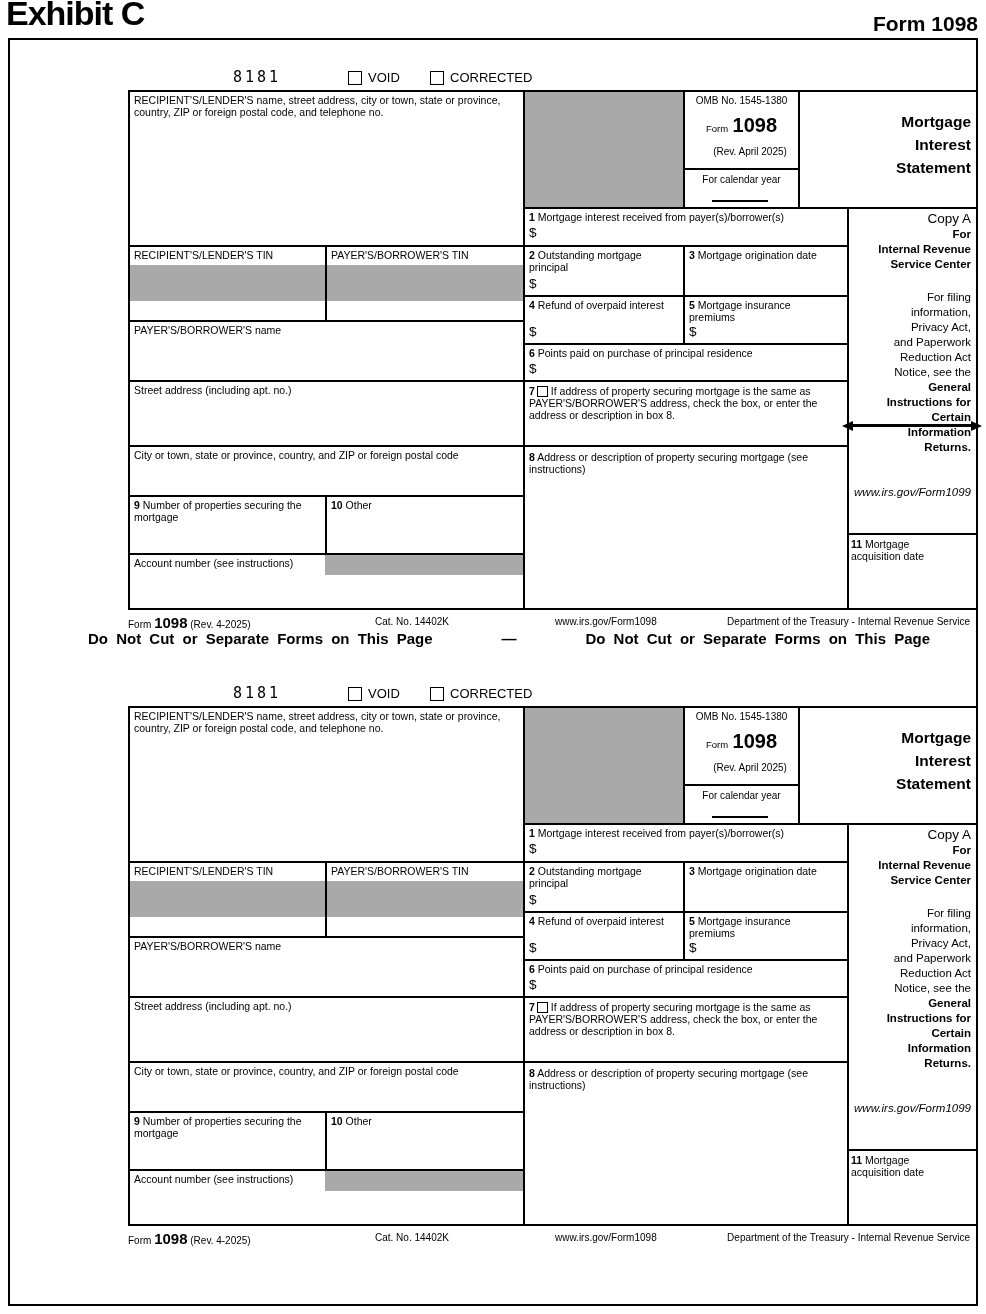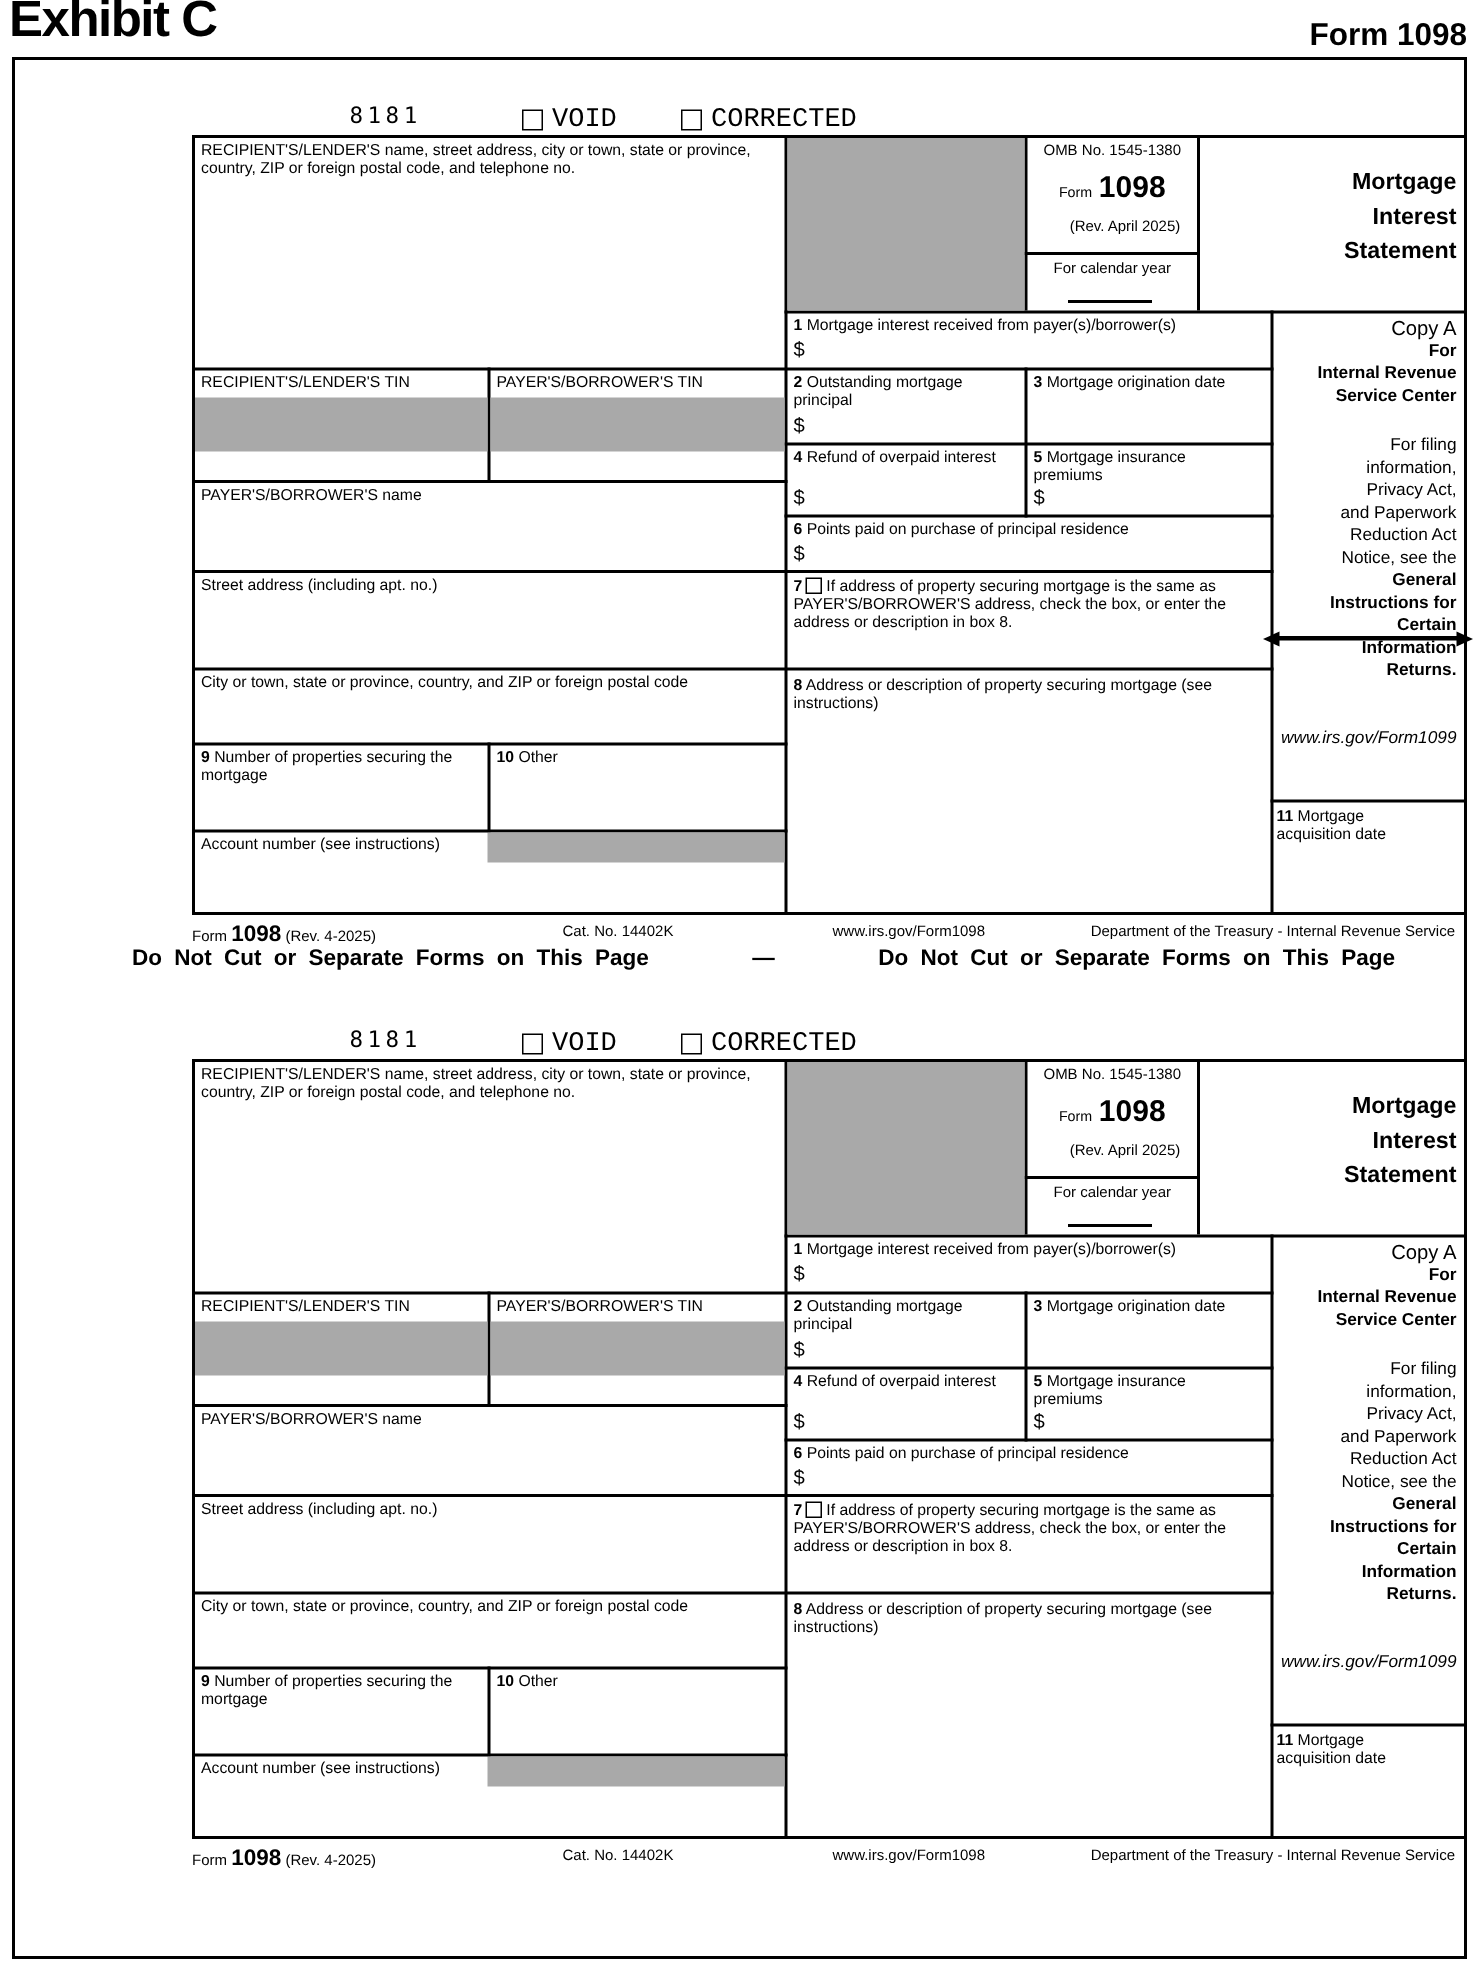--- a/index.html
+++ b/index.html
@@ -14,23 +14,23 @@
 
   .form-slot { left:88px; width:880px; height:562px; }
   #form-slot-1 { top:68px; }
   #form-slot-2 { top:684px; }
 
   .form1098 { position:absolute; inset:0;margin-left:40px; }
 
   
   .print-code { left:105px; top:0; font-family:"DejaVu Sans Mono", monospace;
     font-size:15px; letter-spacing:3px; }
-  .cbrow { top:2px; display:flex; align-items:center; gap:6px; font-size:18px;font-family:Liberation Mono, monospace; }
+  .cbrow { top:2px; display:flex; align-items:center; gap:6px; font-size:13px; }
   .cb { width:14px; height:14px; border:1.5px solid #000; background:#fff; display:inline-block; }
-  .cb-void { left:220px; } .cb-corr { left:326px; }
+  .cb-void { left:220px; } .cb-corr { left:302px; }
 
   
   .tbl { left:0; top:22px; width:849px; height:520px; }
   .ln { position:absolute; background:#000; }
   .gray { position:absolute; background:#a9a9a9; }
   .lab { position:absolute; font-size:10.5px; line-height:1.16; }
   .lab b { font-weight:bold; }
   .dollar { position:absolute; font-size:13.5px; }
   .cb-small { width:11px; height:11px; border:1.3px solid #000; display:inline-block;
     vertical-align:-2px; margin:0 3px 0 2px; background:#fff; }

